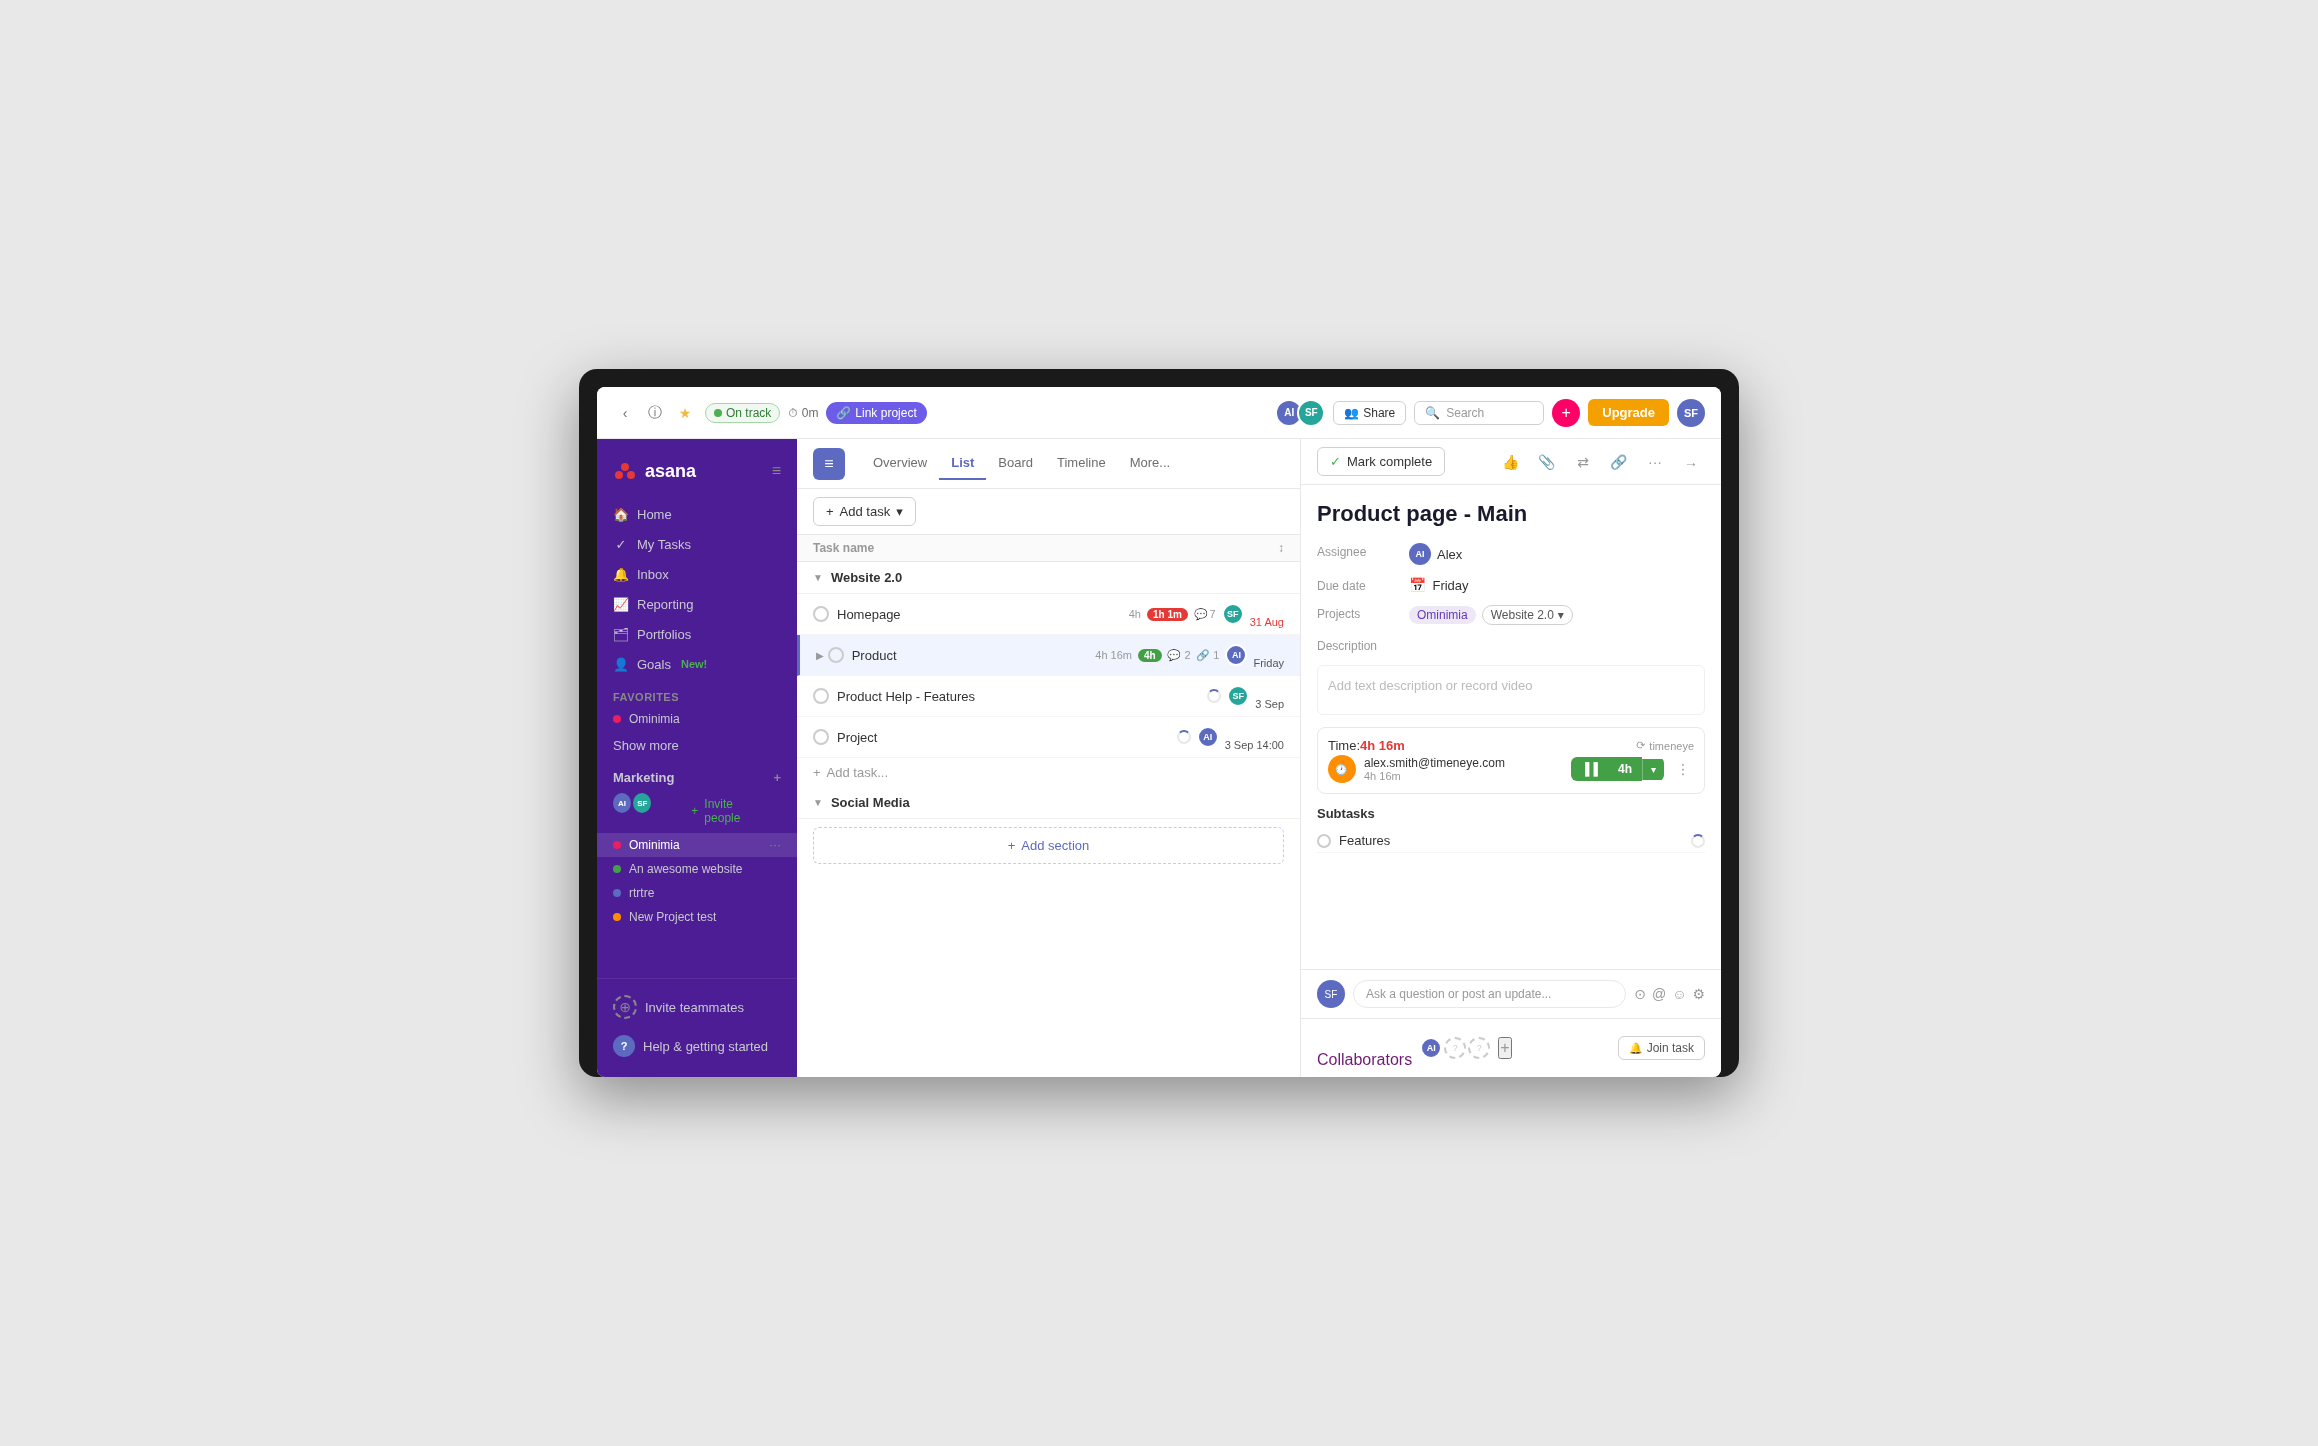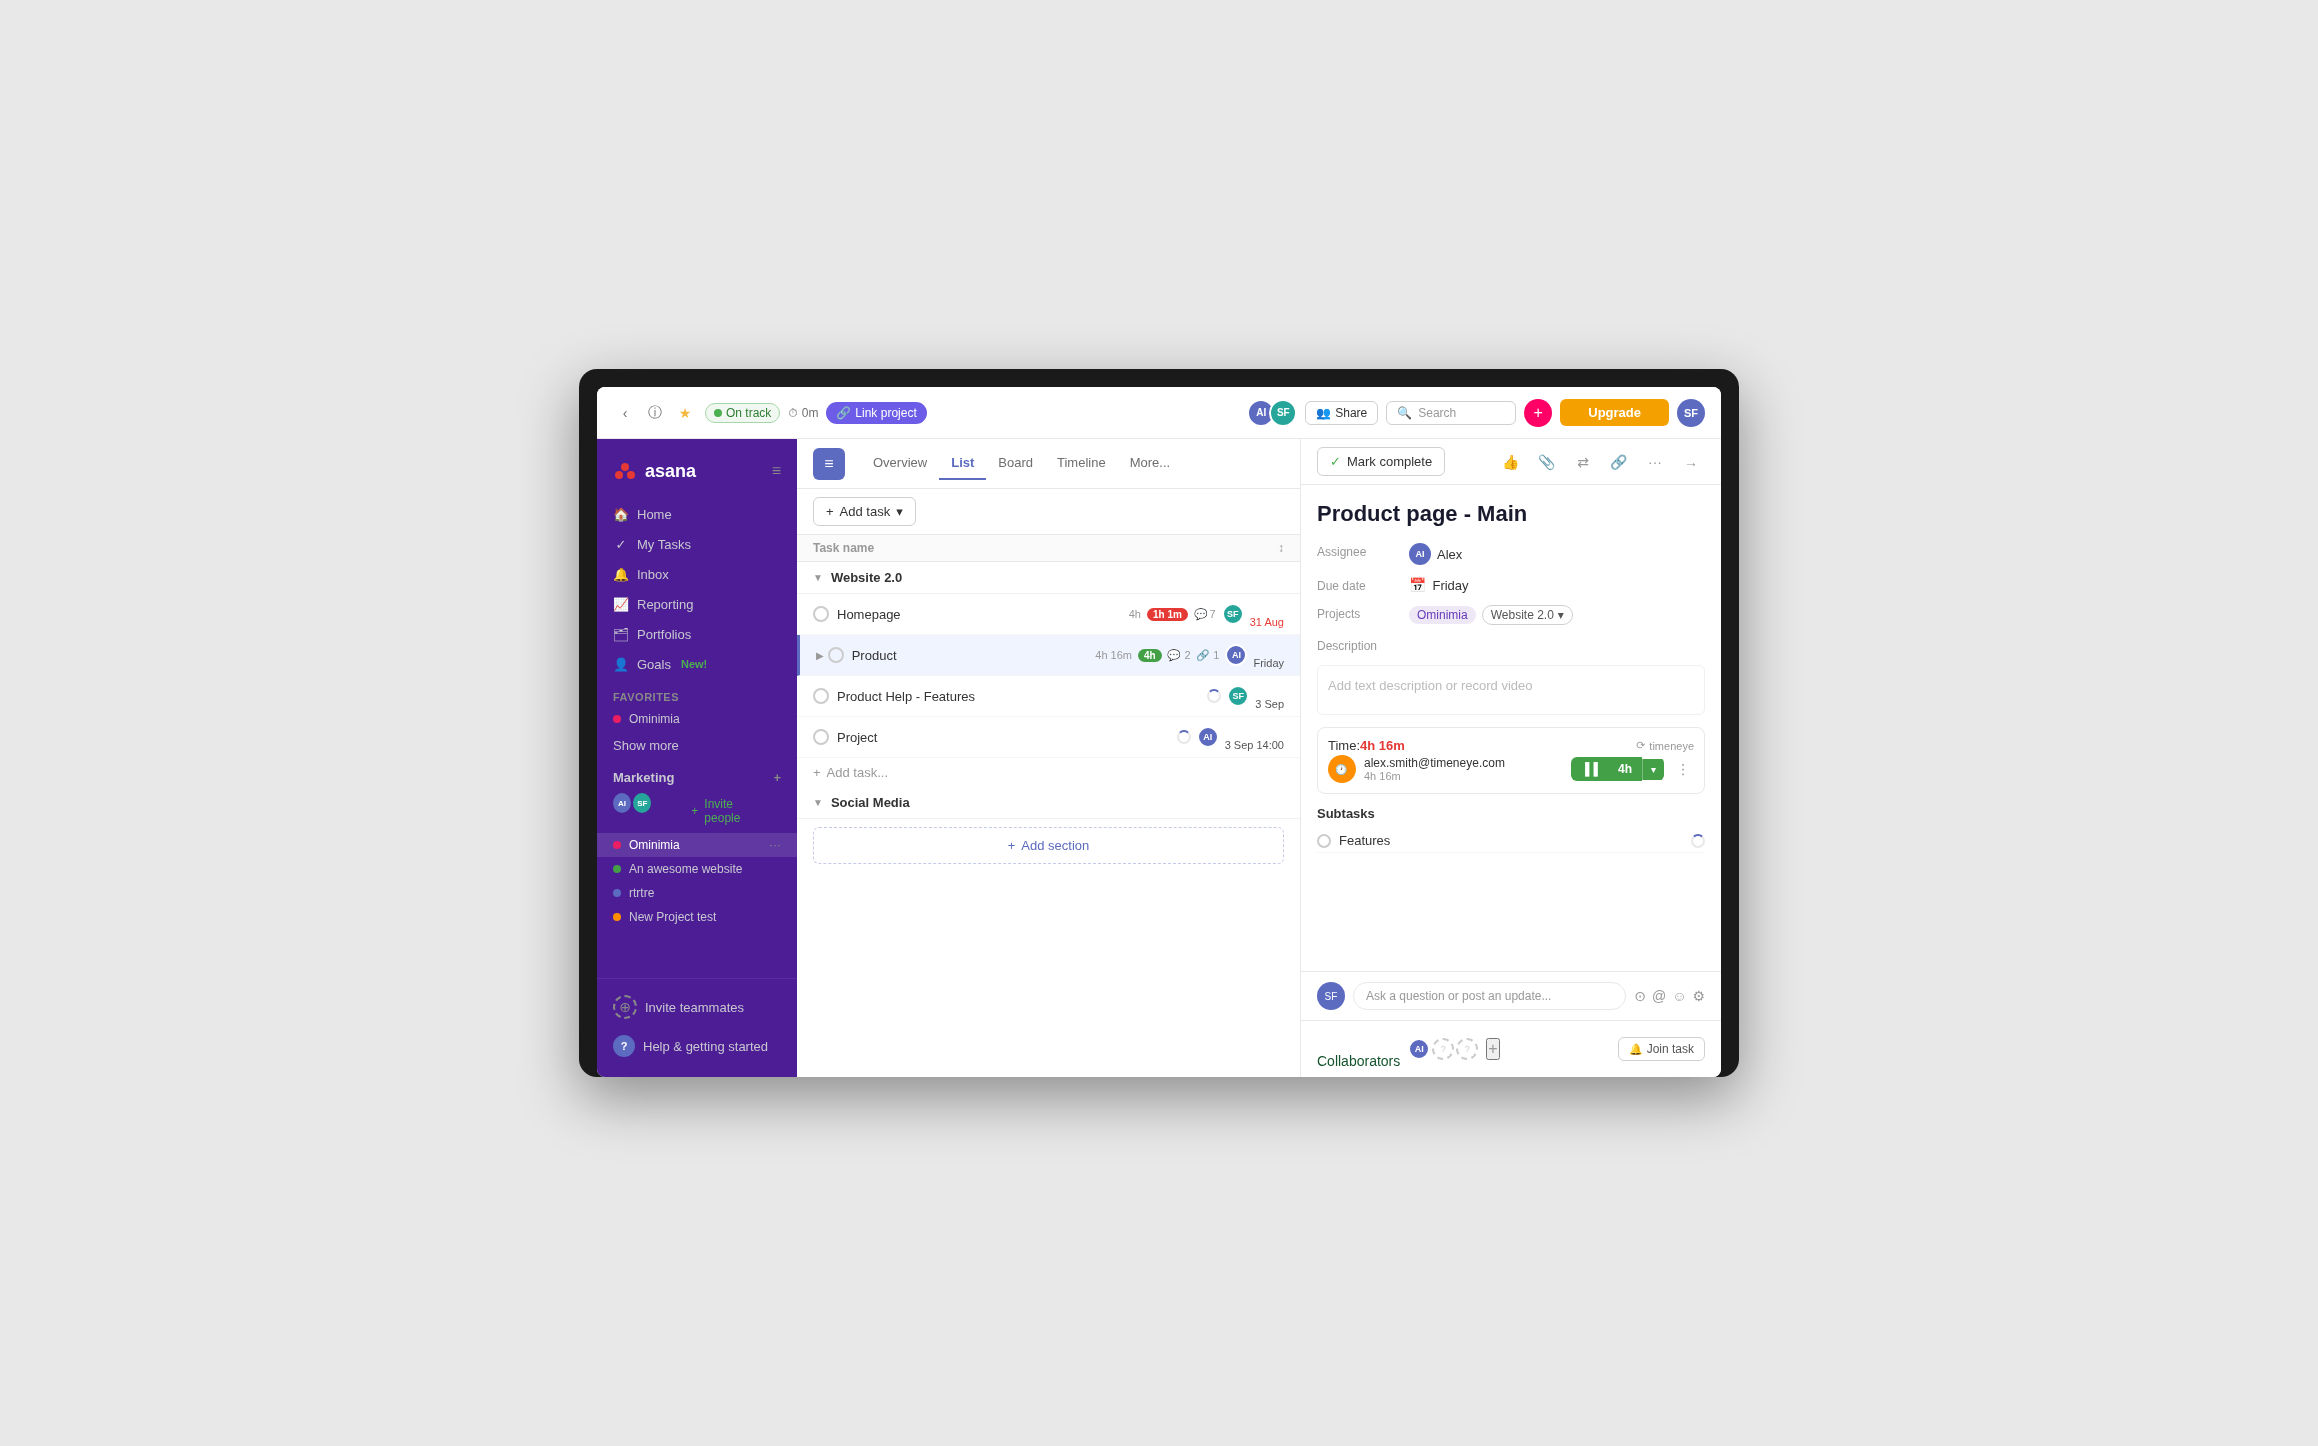--- a/index.html
+++ b/index.html
@@ -107,21 +107,21 @@
       background: #f06;
       border: none; cursor: pointer;
       display: flex; align-items: center; justify-content: center;
       color: #fff; font-size: 16px;
     }
     .upgrade-btn {
       background: #f4a100;
       color: #fff;
       border: none;
       border-radius: 6px;
-      padding: 6px 28px;
+      padding: 6px 14px;
       font-size: 13px;
       font-weight: 600;
       cursor: pointer;
     }
     .user-avatar { width: 28px; height: 28px; border-radius: 50%; background: #5c6bc0; display: flex; align-items: center; justify-content: center; color: #fff; font-size: 11px; font-weight: 700; }
 
     
     .main-layout {
       display: flex;
       flex: 1;
@@ -392,21 +392,21 @@
     .subtasks-header { font-size: 13px; font-weight: 600; color: #333; margin-bottom: 8px; }
     .subtask-item { display: flex; align-items: center; gap: 8px; padding: 4px 0; border-bottom: 1px solid #f5f5f5; }
     .subtask-check { width: 14px; height: 14px; border-radius: 50%; border: 2px solid #ccc; display: flex; align-items: center; justify-content: center; }
     .subtask-name { font-size: 13px; color: #333; flex: 1; }
     .subtask-spinner { width: 14px; height: 14px; border-radius: 50%; border: 2px solid #e8e8e8; border-top: 2px solid #5c6bc0; }
     .comment-box { display: flex; align-items: center; gap: 8px; padding: 10px 16px; border-top: 1px solid #e8e8e8; }
     .comment-avatar { width: 28px; height: 28px; border-radius: 50%; background: #5c6bc0; display: flex; align-items: center; justify-content: center; color: #fff; font-size: 10px; flex-shrink: 0; }
     .comment-input { flex: 1; border: 1px solid #e8e8e8; border-radius: 20px; padding: 6px 12px; font-size: 12px; color: #999; outline: none; cursor: text; }
     .comment-actions { display: flex; gap: 6px; color: #999; font-size: 14px; }
     .collaborators-row { display: flex; align-items: center; gap: 8px; padding: 8px 16px; border-top: 1px solid #e8e8e8; }
-    .collab-label { font-size: 14px; color: #14532d; margin-top: 24px; }
+    .collab-label { font-size: 16px; color: #701a75; margin-top: 24px; }
     .collab-avatars { display: flex; gap: 2px; }
     .add-collab-btn { color: #999; font-size: 16px; cursor: pointer; }
     .join-task-btn { margin-left: auto; border: 1px solid #d0d0d0; background: #fff; border-radius: 6px; padding: 4px 10px; font-size: 12px; cursor: pointer; color: #555; display: flex; align-items: center; gap: 4px; }
     .bell-icon { font-size: 11px; }
     
     ::-webkit-scrollbar { width: 4px; }
     ::-webkit-scrollbar-track { background: transparent; }
     ::-webkit-scrollbar-thumb { background: #ccc; border-radius: 2px; }
   </style>
 </head>

